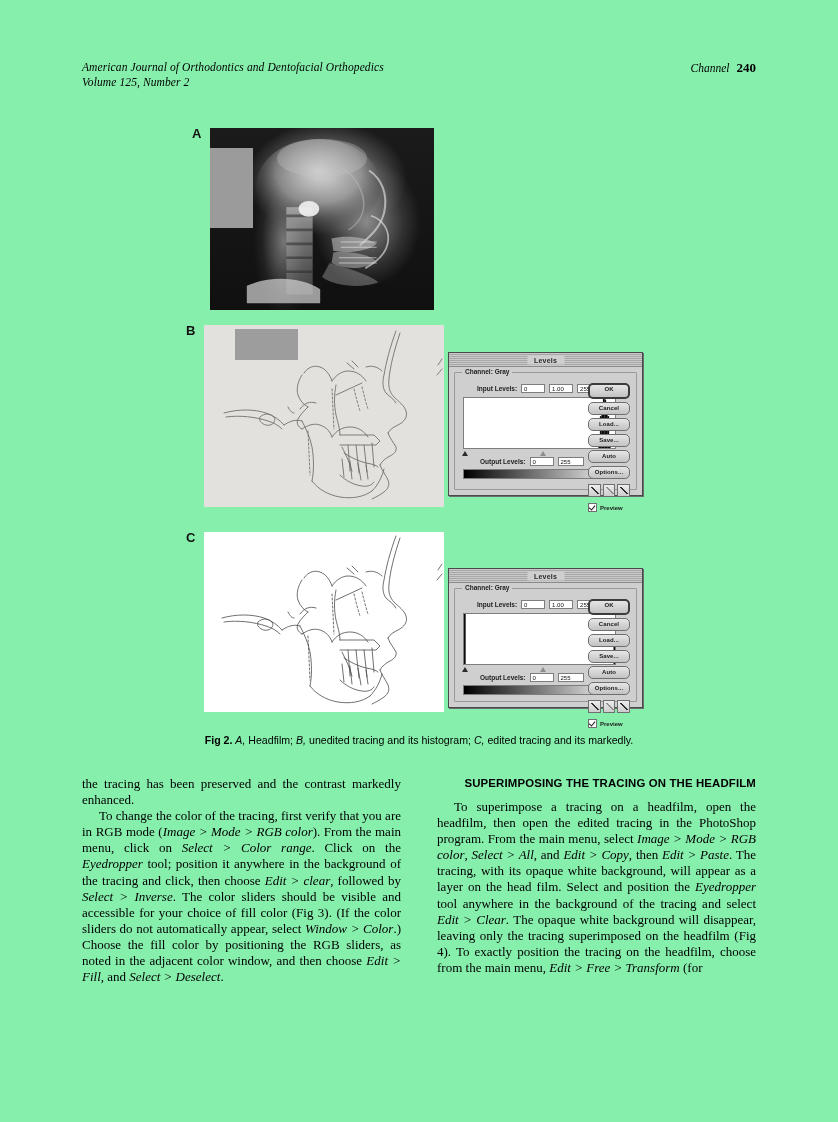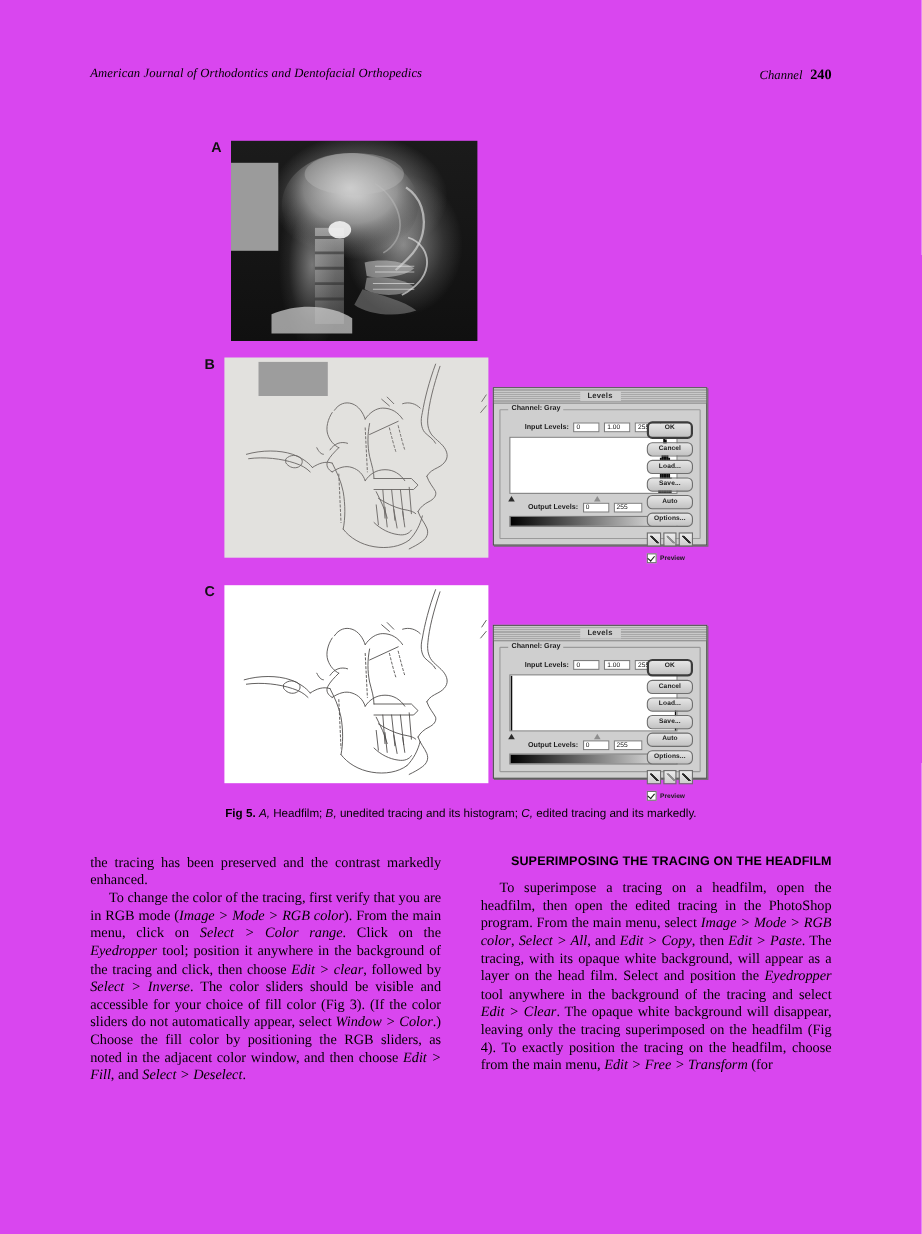--- a/index.html
+++ b/index.html
@@ -11,21 +11,21 @@
     width: 838px;
     height: 1122px;
     position: relative;
     font-family: "Liberation Serif", serif;
     color: #000;
     overflow: hidden;
   }
   .page {
     position: absolute;
     inset: 0;
-    background: #d946ef;
+    background: #86efac;
     text-decoration: underline;
   }
 
   
   .runhead {
     position: absolute;
     left: 82px;
     top: 60px;
     width: 674px;
     height: 34px;
@@ -428,20 +428,21 @@
   }
 </style>
 </head>
 <body>
 
 <div class="page">
 
   <div class="runhead">
     <div class="runhead-left">
       <div>American Journal of Orthodontics and Dentofacial Orthopedics</div>
+      <div>Volume 125, Number 2</div>
     </div>
     <div class="runhead-right">
       <span class="journal-author">Channel</span><span class="page-number">240</span>
     </div>
   </div>
 
   <div class="figure">
 
     <div class="panel-label" style="left:110px; top:6px;">A</div>
     <div class="panel-a-wrap">
@@ -881,21 +882,21 @@
               <div class="chk"></div>
               <div class="preview-label">Preview</div>
             </div>
           </div>
         </div>
       </div>
     </div>
   </div>
 
   <div class="caption">
-    <b>Fig 5.</b>
+    <b>Fig 2.</b>
     <i>A,</i>
     <span>Headfilm;</span>
     <i>B,</i>
     <span>unedited tracing and its histogram;</span>
     <i>C,</i>
     <span>edited tracing and its markedly.</span>
   </div>
 
   <div class="columns">
     <div class="col col-left">

